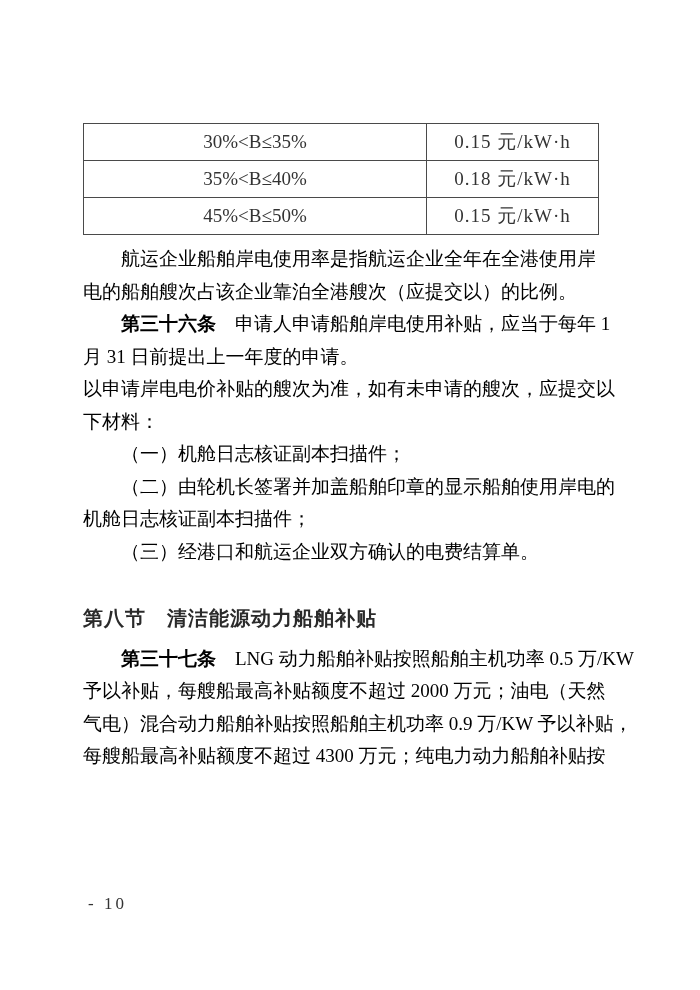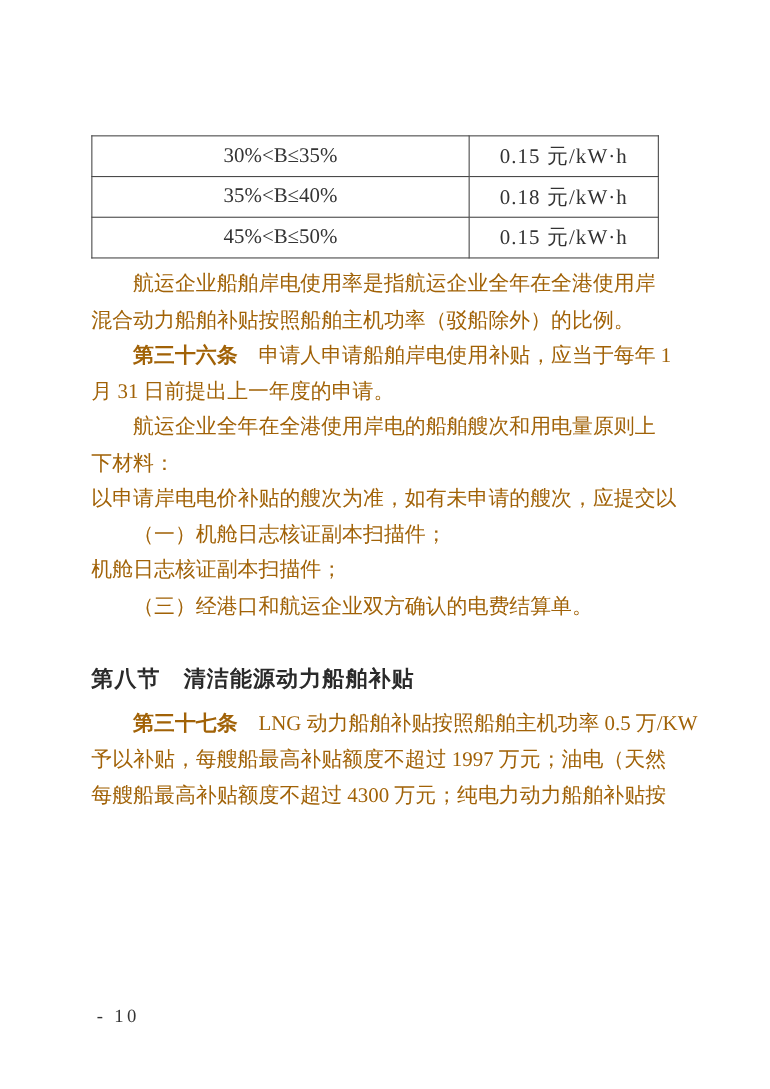--- a/index.html
+++ b/index.html
@@ -35,21 +35,21 @@
     font-size: 19px;
     padding: 0;
     color: #333333;
   }
   td.range-cell { width: 342px; }
   td.price-cell { width: 171px; letter-spacing: 1px; margin-top: 28px; }
   .text-block {
     margin-top: 8px;
     font-size: 19px;
     line-height: 32.5px;
-    color: #a16207;
+    color: #000000;
   }
   .line { white-space: pre; }
   .line.indent { text-indent: 38px; }
   .bold-seg {
     font-weight: 700;
     font-family: "Liberation Sans", "DejaVu Sans", sans-serif;
   }
   .section-heading {
     margin-top: 34px;
     margin-bottom: 3px;
@@ -57,21 +57,21 @@
     font-size: 20px;
     font-weight: 700;
     font-family: "Liberation Sans", "DejaVu Sans", sans-serif;
     line-height: 32.5px;
     color: #2a2a2a;
     letter-spacing: 1px;
   }
   .page-footer {
     position: absolute;
     left: 88px;
-    top: 914px;
+    top: 894px;
     font-size: 17px;
     letter-spacing: 3px;
     color: #333333;
   }
 </style>
 </head>
 <body>
 
 <div class="page">
   <div class="content">
@@ -88,35 +88,36 @@
           </tr>
           <tr>
             <td class="range-cell">45%&lt;B≤50%</td>
             <td class="price-cell">0.15 元/kW·h</td>
           </tr>
         </tbody>
     </table>
 
     <div class="text-block" id="body-block-1">
         <div class="line indent"><span>航运企业船舶岸电使用率是指航运企业全年在全港使用岸</span></div>
-        <div class="line"><span>混合动力船舶补贴按照船舶主机功率（驳船除外）的比例。</span></div>
+        <div class="line"><span>电的船舶艘次占该企业靠泊全港艘次（应提交以）的比例。</span></div>
         <div class="line indent"><span class="bold-seg">第三十六条</span><span>　申请人申请船舶岸电使用补贴，应当于每年 1</span></div>
         <div class="line"><span>月 31 日前提出上一年度的申请。</span></div>
-        <div class="line indent"><span>航运企业全年在全港使用岸电的船舶艘次和用电量原则上</span></div>
+        <div class="line"><span>以申请岸电电价补贴的艘次为准，如有未申请的艘次，应提交以</span></div>
         <div class="line"><span>下材料：</span></div>
-        <div class="line"><span>以申请岸电电价补贴的艘次为准，如有未申请的艘次，应提交以</span></div>
         <div class="line indent"><span>（一）机舱日志核证副本扫描件；</span></div>
+        <div class="line indent"><span>（二）由轮机长签署并加盖船舶印章的显示船舶使用岸电的</span></div>
         <div class="line"><span>机舱日志核证副本扫描件；</span></div>
         <div class="line indent"><span>（三）经港口和航运企业双方确认的电费结算单。</span></div>
       </div>
 
     <div class="section-heading">第八节　清洁能源动力船舶补贴</div>
 
     <div class="text-block" id="body-block-2">
         <div class="line indent"><span class="bold-seg">第三十七条</span><span>　LNG 动力船舶补贴按照船舶主机功率 0.5 万/KW</span></div>
-        <div class="line"><span>予以补贴，每艘船最高补贴额度不超过 1997 万元；油电（天然</span></div>
+        <div class="line"><span>予以补贴，每艘船最高补贴额度不超过 2000 万元；油电（天然</span></div>
+        <div class="line"><span>气电）混合动力船舶补贴按照船舶主机功率 0.9 万/KW 予以补贴，</span></div>
         <div class="line"><span>每艘船最高补贴额度不超过 4300 万元；纯电力动力船舶补贴按</span></div>
       </div>
 
   </div>
 
   <div class="page-footer">- 10</div>
 </div>
 
 </body></html>

